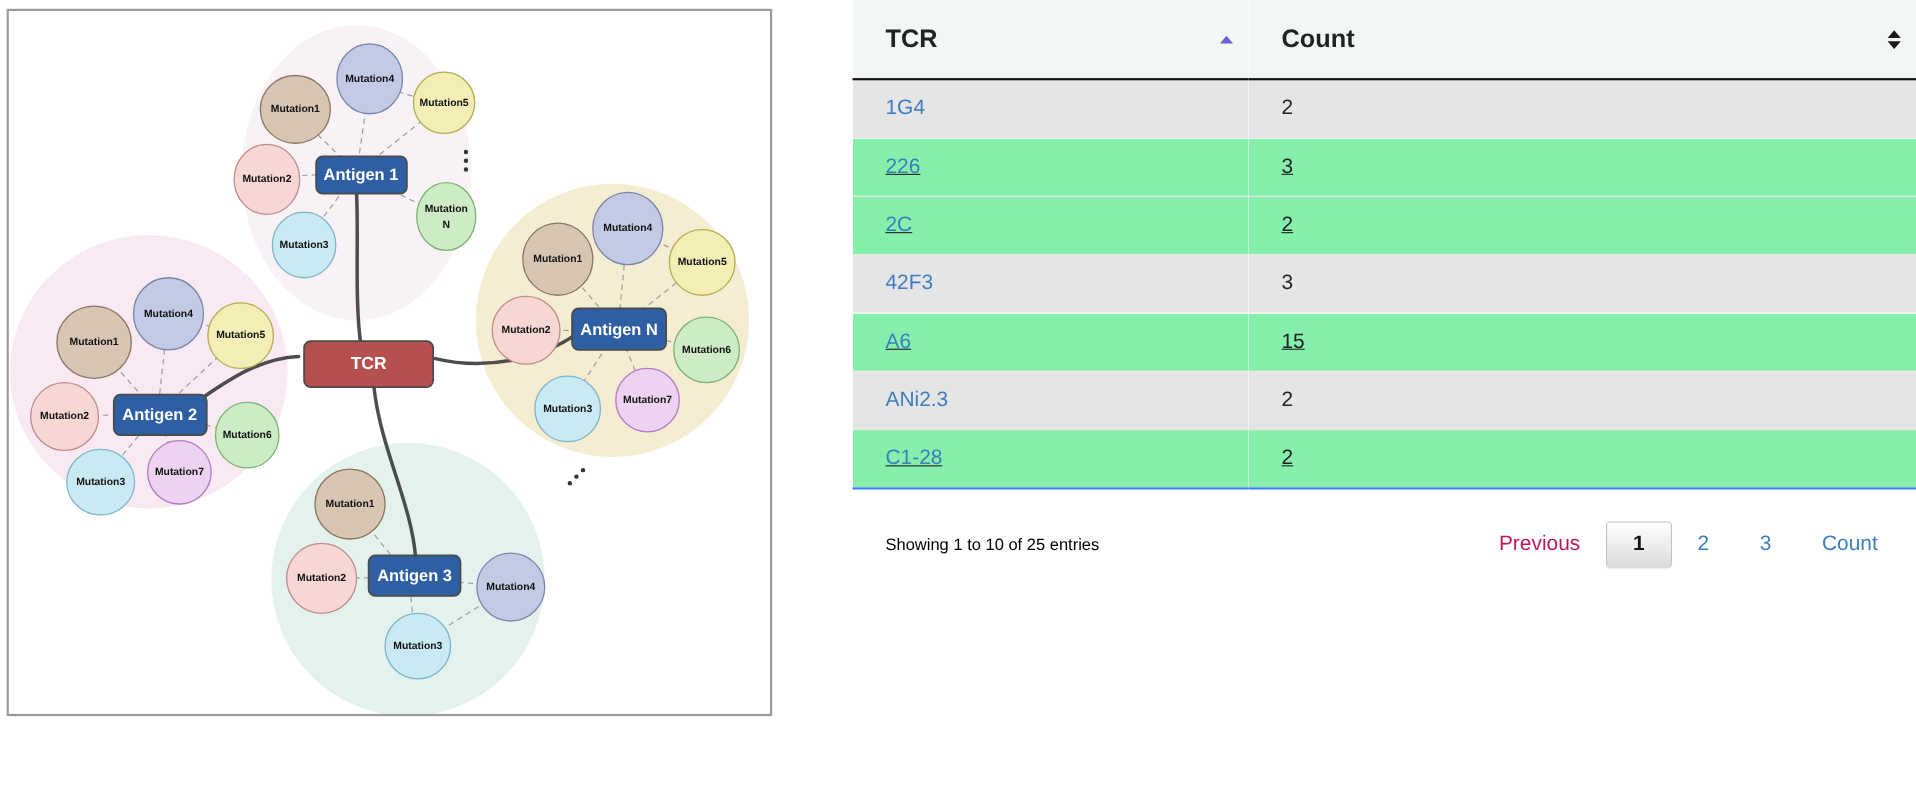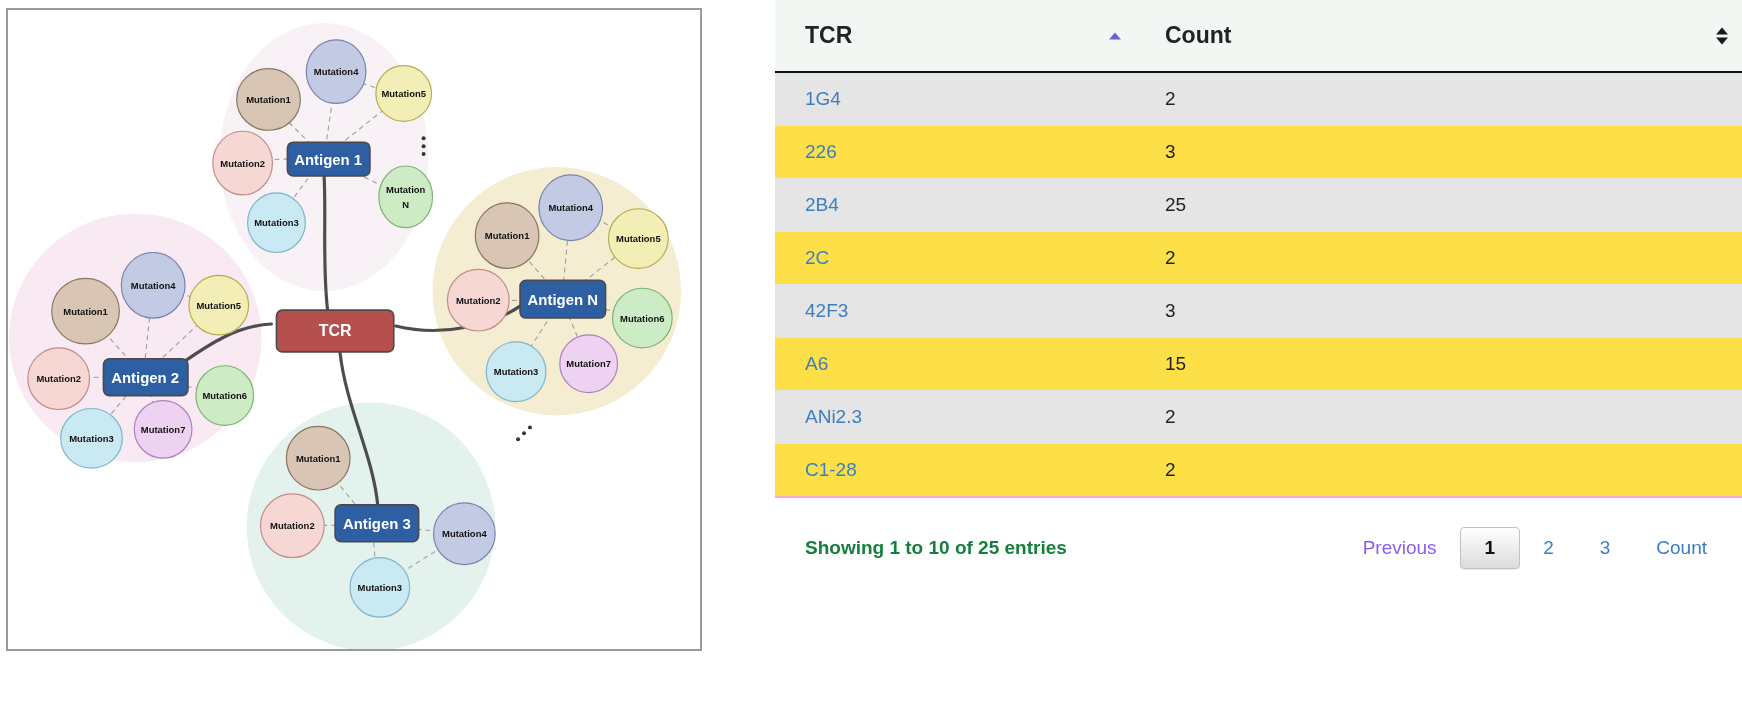--- a/index.html
+++ b/index.html
@@ -105,52 +105,52 @@
     font-size: 19px;
     padding: 15px 16px 15px 30px;
     height: 51px;
     color: #222222;
     border-bottom: 1px solid #e6e6e6;
     vertical-align: middle;
     overflow: hidden;
     white-space: nowrap;
   }
   tr.odd td { background: #e5e5e5; }
-  tr.even td { background: #fde047; }
-  tr:last-child td { border-bottom: 2px solid #f9a8d4; }
+  tr.even td { background: #86efac; text-decoration: underline; }
+  tr:last-child td { border-bottom: 2px solid #3b82f6; }
   td.cell-tcr a {
     color: #3c7ebf;
     text-decoration: none;
     cursor: pointer;
   }
 
   #table-footer {
     display: flex;
     align-items: center;
     justify-content: space-between;
     padding: 20px 12px 0 30px;
     height: 80px;
   }
-  #dt-info { font-size: 19px; color: #15803d; font-weight: bold; }
+  #dt-info { font-size: 15px; color: #000000; }
   #dt-paginate {
     display: flex;
     align-items: center;
     gap: 0px;
   }
   .page-btn {
     font-size: 19px;
     color: #3c7ebf;
     padding: 8px 22px;
     cursor: pointer;
     user-select: none;
     border: 1px solid transparent;
     border-radius: 4px;
     line-height: 1.3;
   }
-  .page-btn.disabled { color: #8b5cf6; cursor: default; }
+  .page-btn.disabled { color: #be185d; cursor: default; }
   .page-btn.current {
     color: #111111;
     font-weight: bold;
     border: 1px solid #c2c2c2;
     background: linear-gradient(180deg, #ffffff 0%, #dcdcdc 100%);
     box-shadow: 0 1px 1px rgba(0,0,0,0.08);
     padding: 8px 24px;
   }
 </style>
 </head>
@@ -330,24 +330,20 @@
       </thead>
       <tbody>
         <tr class="odd">
           <td class="cell-tcr"><a>1G4</a></td>
           <td class="cell-count">2</td>
         </tr>
         <tr class="even">
           <td class="cell-tcr"><a>226</a></td>
           <td class="cell-count">3</td>
         </tr>
-        <tr class="odd">
-          <td class="cell-tcr"><a>2B4</a></td>
-          <td class="cell-count">25</td>
-        </tr>
         <tr class="even">
           <td class="cell-tcr"><a>2C</a></td>
           <td class="cell-count">2</td>
         </tr>
         <tr class="odd">
           <td class="cell-tcr"><a>42F3</a></td>
           <td class="cell-count">3</td>
         </tr>
         <tr class="even">
           <td class="cell-tcr"><a>A6</a></td>

